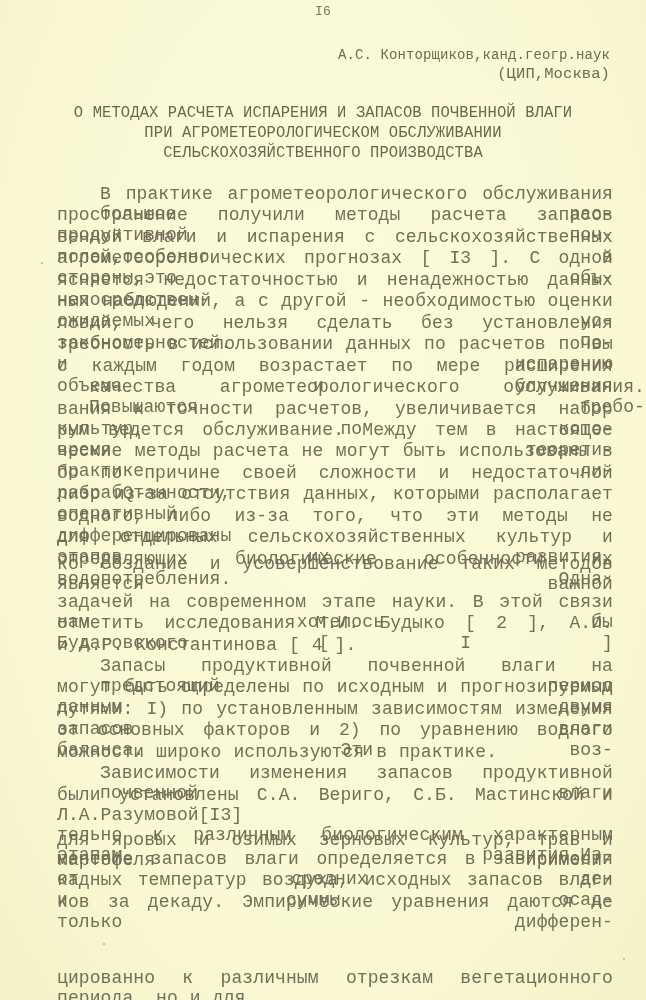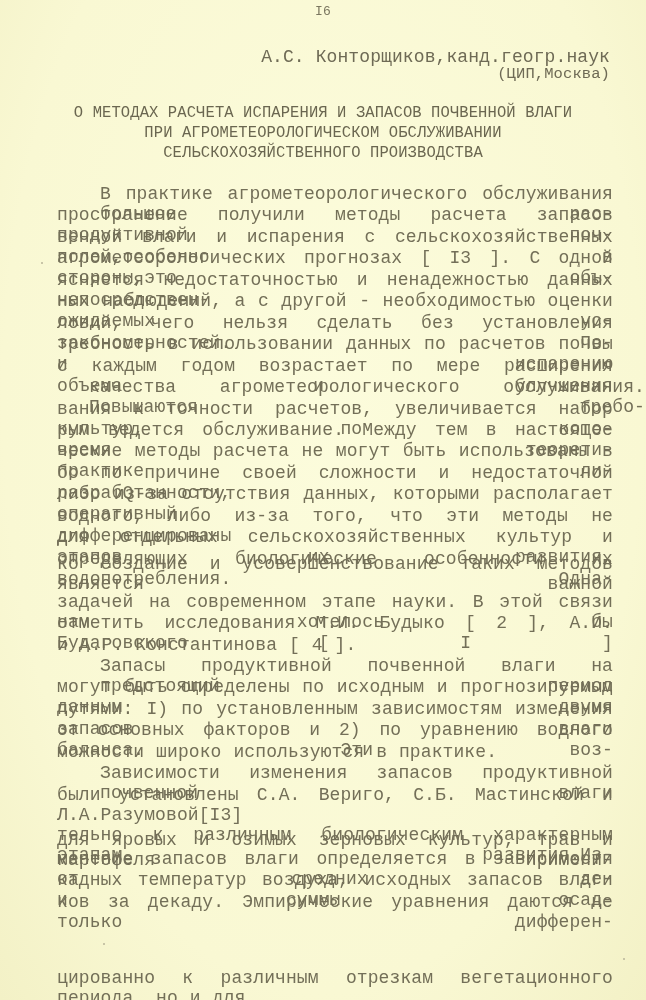--- a/index.html
+++ b/index.html
@@ -13,21 +13,21 @@
     background: radial-gradient(ellipse at 50% 40%, #fcfcdc 0%, #f9f8d3 70%, #f3f1c6 100%);
   }
   .tw {
     font-family: "Liberation Mono", "DejaVu Sans Mono", monospace;
     color: #6e6a55;
     white-space: pre;
     position: absolute;
     letter-spacing: 0.1px;
   }
   .pagenum { top: 4px; left: 0; width: 646px; text-align: center; font-size: 13px; color: #7a765f; }
-  .author { top: 47px; right: 36px; font-size: 18px; text-align: right; }
+  .author { top: 47px; right: 36px; font-size: 14px; text-align: right; }
   .affil  { top: 65px; right: 36px; font-size: 15.5px; text-align: right; }
   .title  { left: 0; width: 646px; text-align: center; font-size: 15.5px; color: #6a6650; transform: scaleY(1.12); }
   .body-line {
     left: 57px; width: 556px; font-size: 18px;
     text-align: justify; text-align-last: justify;
     white-space: normal; word-spacing: 1px;
     color: #736f58;
   }
   .body-line.indent { left: 100px; width: 513px; }
   .body-line.last { text-align-last: left; }

